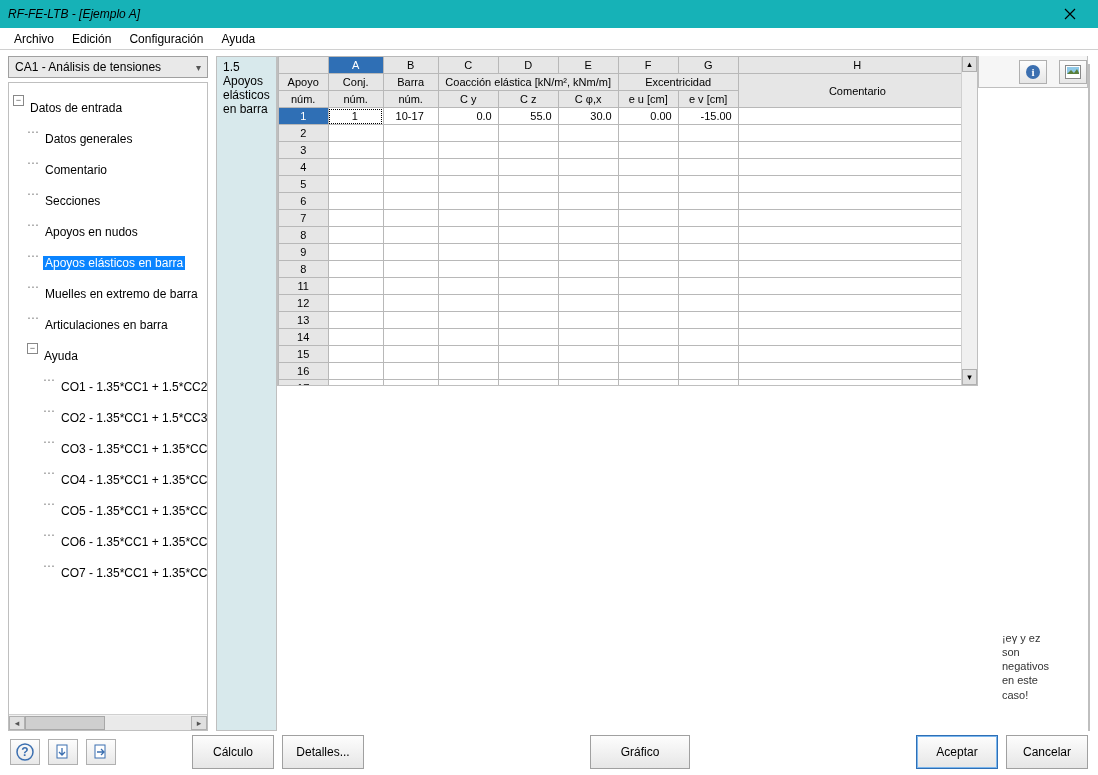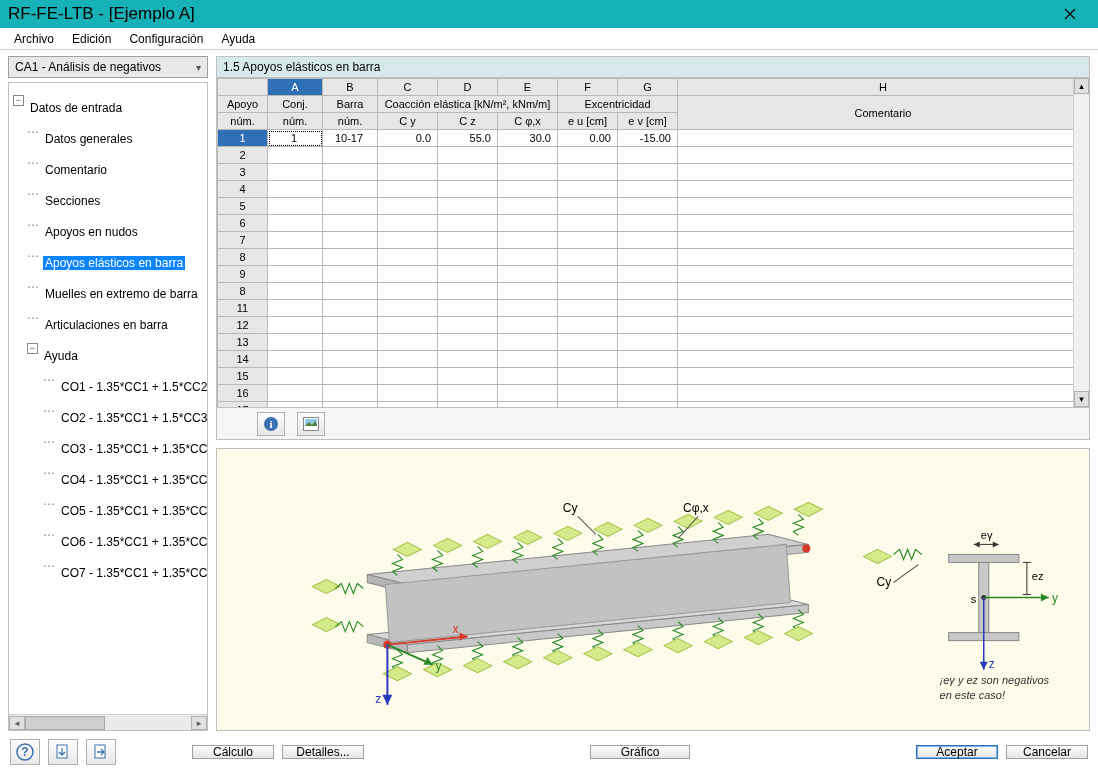--- a/index.html
+++ b/index.html
@@ -1,21 +1,21 @@
 <!DOCTYPE html>
 <html><head>
 <meta charset="utf-8">
 <style>
   * { box-sizing: border-box; }
   html, body { margin:0; padding:0; font-family: "Segoe UI", Tahoma, Arial, sans-serif; font-size:12px; color:#000; }
   body { background:#fff; width:1098px; height:775px; overflow:hidden; }
 
   
   .titlebar { height:28px; background:#16b2b7; color:#000; display:flex; align-items:center; justify-content:space-between; padding:0 8px; }
-  .titlebar .title { font-size:17px; }
+  .titlebar .title { font-size:12px;font-style:italic; }
   .titlebar .close { width:40px; height:28px; display:flex; align-items:center; justify-content:center; }
   .titlebar .close svg { stroke:#000; }
 
   
   .menubar { height:22px; background:#fff; border-bottom:1px solid #d0d0d0; display:flex; align-items:center; padding:0 6px; gap:2px; }
   .menubar .menu-item { padding:2px 8px; cursor:default; }
 
   
   .dialog-body { position:absolute; top:50px; left:0; right:0; bottom:0; padding:6px 8px 8px 8px; display:flex; flex-direction:column; }
   .main-row { flex:1; display:flex; gap:8px; min-height:0; }
@@ -32,21 +32,21 @@
   .tree .label { padding:0 2px;margin-top:15px; }
   .tree .sel .label { background:#0a84ff; color:#fff; }
   .tree .ind1 { padding-left:18px; }
   .tree .ind2 { padding-left:34px; }
   .hscroll { position:absolute; left:0; right:0; bottom:0; height:16px; background:#f0f0f0; border-top:1px solid #d0d0d0; display:flex; align-items:center; }
   .hscroll .btn { width:16px; height:14px; background:#e0e0e0; border:1px solid #b0b0b0; display:flex; align-items:center; justify-content:center; font-size:9px; color:#555;}
   .hscroll .track { flex:1; height:14px; background:#eaeaea; position:relative;}
   .hscroll .thumb { position:absolute; left:0; top:0; bottom:0; width:80px; background:#cfcfcf; border:1px solid #a8a8a8;}
 
   
-  .right-panel { flex:1; display:flex; flex-direction:column; min-width:0; }
+  .right-panel { flex:1; display:flex; flex-direction:row; min-width:0; }
   .panel-title { background:#d8e9ec; border:1px solid #bfbfbf; padding:3px 6px; font-size:12px; }
   .grid-wrap { border:1px solid #bfbfbf; border-top:none; background:#fff; position:relative; height:330px; overflow:hidden; }
   table.grid { border-collapse:collapse; table-layout:fixed; width:100%; }
   table.grid th, table.grid td { border:1px solid #b8b8b8; font-size:11px; padding:1px 4px; text-align:center; height:17px; background:#fff;}
   table.grid thead th { background:#e6e6e6; font-weight:normal; }
   table.grid thead tr.letters th.sel-col { background:#2f6fb5; color:#fff; }
   table.grid tbody td.rownum { background:#e6e6e6; }
   table.grid tbody tr.sel td.rownum { background:#2f6fb5; color:#fff; }
   table.grid tbody td.data { text-align:right; padding-right:6px;}
   table.grid tbody td.data.center { text-align:center; }
@@ -55,26 +55,26 @@
   .grid-vscroll { position:absolute; right:0; top:0; bottom:0; width:16px; background:#f0f0f0; border-left:1px solid #d0d0d0;}
   .grid-vscroll .up,.grid-vscroll .down { height:16px; background:#e0e0e0; border:1px solid #b0b0b0; display:flex; align-items:center; justify-content:center; font-size:9px;}
   .grid-vscroll .down{position:absolute; bottom:0; left:0; right:0;}
   .grid-vscroll .up{position:absolute; top:0; left:0; right:0;}
 
   .toolbar-under { border:1px solid #bfbfbf; border-top:none; height:32px; display:flex; align-items:center; padding-left:40px; gap:12px; background:#f6f6f6;}
   .tool-btn { width:28px; height:24px; border:1px solid #b0b0b0; background:linear-gradient(#fdfdfd,#e6e6e6); display:flex; align-items:center; justify-content:center;}
 
   .diagram-box { flex:1; margin-top:8px; border:1px solid #bfbfbf; background:#fdfbe9; position:relative; min-height:220px;}
   .diagram-box svg { width:100%; height:100%; }
-  .diag-note { position:absolute; right:40px; bottom:28px; font-size:11px; color:#333; text-align:left; line-height:1.3;font-style:italic;}
+  .diag-note { position:absolute; right:40px; bottom:28px; font-size:11px; color:#333; text-align:left; line-height:1.3;}
 
   
   .button-row { height:36px; display:flex; align-items:center; padding:6px 2px 0 2px; gap:8px; }
   .flatbtn { width:30px; height:26px; border:1px solid #b0b0b0; background:linear-gradient(#fdfdfd,#e8e8e8); display:flex; align-items:center; justify-content:center;}
-  .pushbtn { min-width:82px; height:14px; border:1px solid #a0a0a0; background:linear-gradient(#fdfdfd,#e6e6e6); padding:0 12px; display:flex; align-items:center; justify-content:center; font-size:12px;}
+  .pushbtn { min-width:82px; height:34px; border:1px solid #a0a0a0; background:linear-gradient(#fdfdfd,#e6e6e6); padding:0 12px; display:flex; align-items:center; justify-content:center; font-size:12px;}
   .pushbtn.primary { border:1px solid #2f6fb5; box-shadow:inset 0 0 0 1px #7ab6ee;}
   .spacer { flex:1; }
 </style>
 </head>
 <body>
 
 <div class="titlebar">
   <div class="title">RF-FE-LTB - [Ejemplo A]</div>
   <div class="close">
     <svg width="12" height="12" viewBox="0 0 12 12">
@@ -88,21 +88,21 @@
   <div class="menu-item">Edición</div>
   <div class="menu-item">Configuración</div>
   <div class="menu-item">Ayuda</div>
 </div>
 
 <div class="dialog-body">
   <div class="main-row">
 
     <div class="left-panel">
       <div class="combo">
-        <span>CA1 - Análisis de negativos</span>
+        <span>CA1 - Análisis de tensiones</span>
         <span class="chev">▾</span>
       </div>
       <div class="tree-wrap">
         <div class="tree">
           <div class="node">
               <span class="toggle">−</span>
               <span class="label">Datos de entrada</span>
             </div>
           <div class="node ind1">
               <span class="dots">⋯</span>

